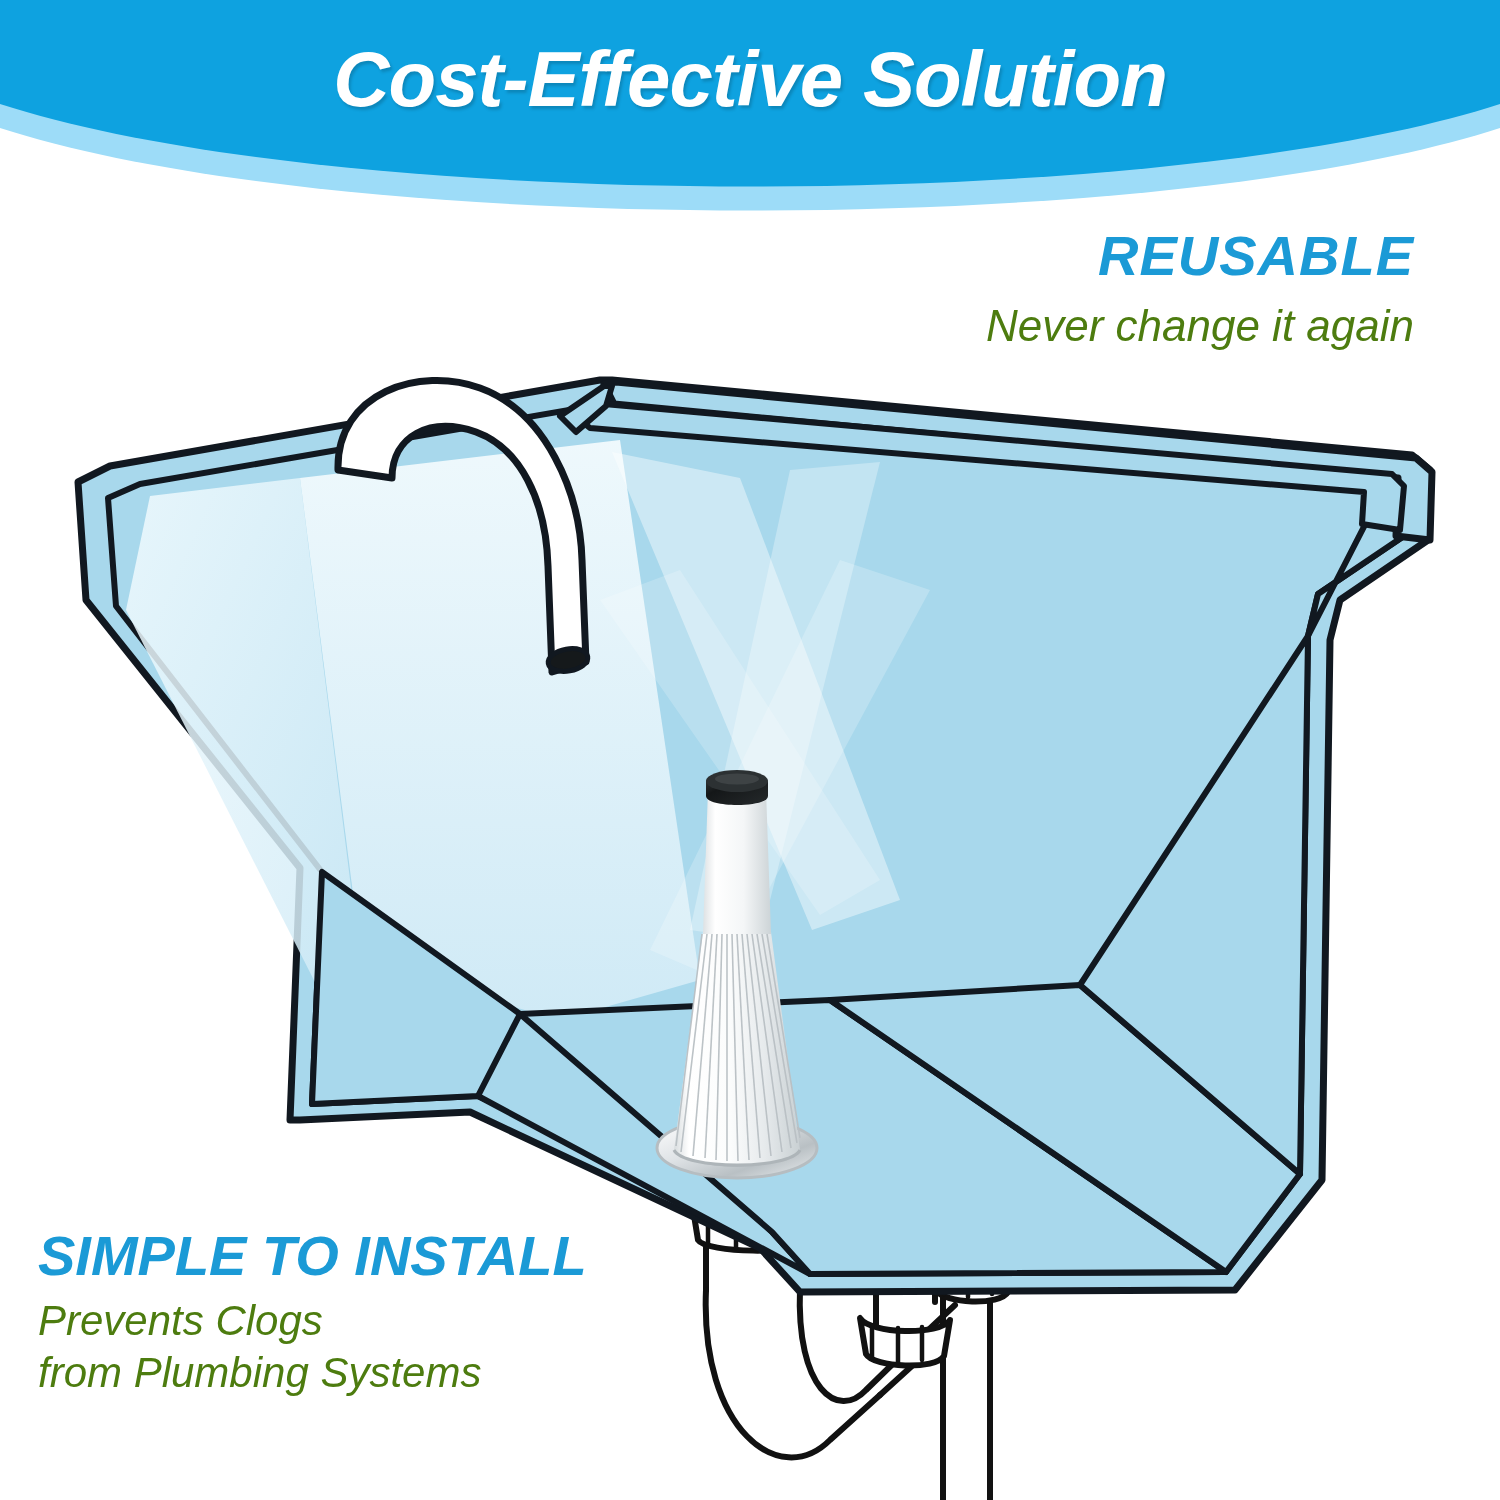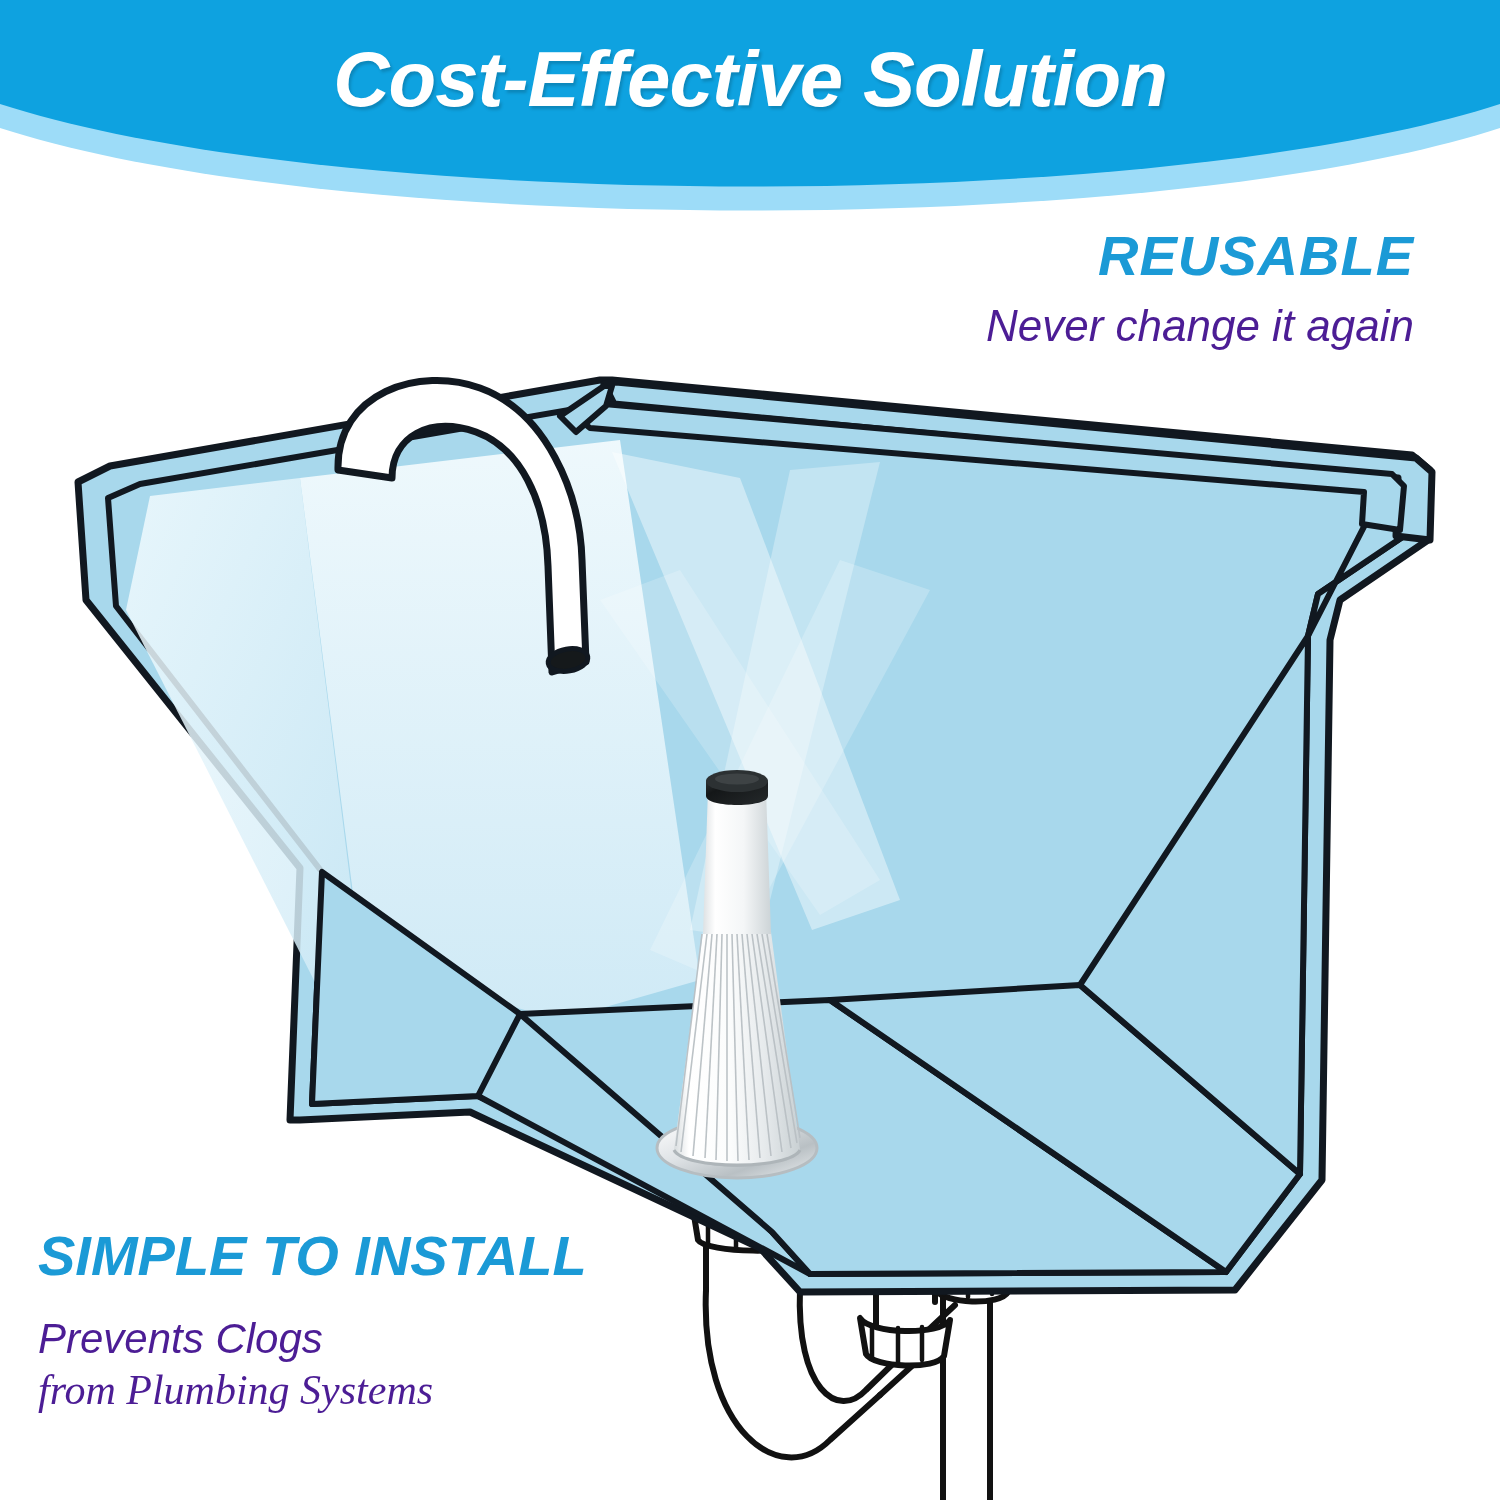--- a/index.html
+++ b/index.html
@@ -65,26 +65,26 @@
     white-space: nowrap;
     line-height: 1.0;
   }
   #feature-reusable .feature-headline { font-size: 56px; letter-spacing: 1px; }
   #feature-install  .feature-headline { font-size: 56px; letter-spacing: 0px; }
 
   .feature-sub {
     font-family: "Liberation Sans", sans-serif;
     font-style: italic;
     font-weight: normal;
-    color: #4c1d95;
+    color: #4d7c0f;
     white-space: nowrap;
     line-height: 1.18;
   }
   #feature-reusable .feature-sub { font-size: 44px; margin-top: 16px; }
-  #feature-install  .feature-sub { font-size: 42px; margin-top: 30px; }
+  #feature-install  .feature-sub { font-size: 42px; margin-top: 12px; }
 
   
   #illustration {
     position: absolute;
     left: 0; top: 0;
     width: 1500px;
     height: 1500px;
   }
   #illustration svg { display: block; }
 </style>
@@ -248,16 +248,16 @@
   </div>
 
   <div class="feature-block" id="feature-reusable">
     <div class="feature-headline">REUSABLE</div>
     <div class="feature-sub">Never change it again</div>
   </div>
 
   <div class="feature-block" id="feature-install">
     <div class="feature-headline">SIMPLE TO INSTALL</div>
     <div class="feature-sub">Prevents Clogs</div>
-    <div class="feature-sub" style="margin-top:2px;font-family:Liberation Serif, serif;">from Plumbing Systems</div>
+    <div class="feature-sub" style="margin-top:2px;">from Plumbing Systems</div>
   </div>
 
 </div>
 
 </body></html>

